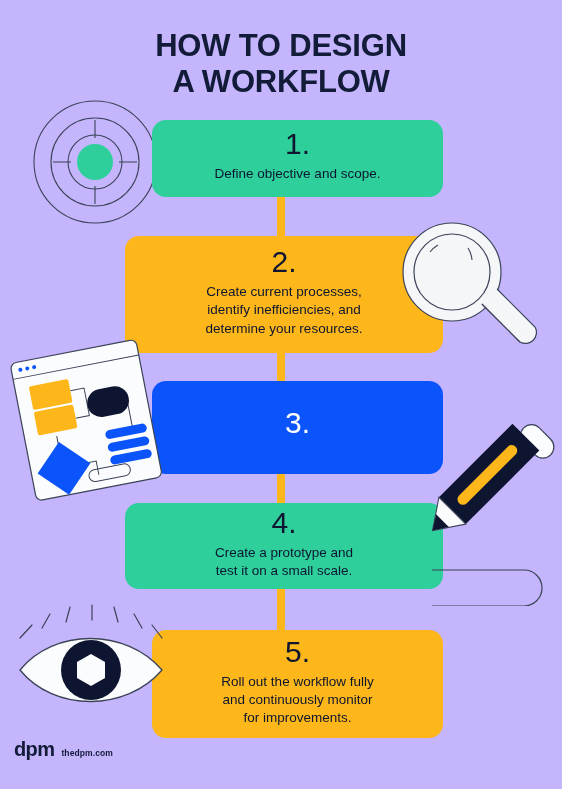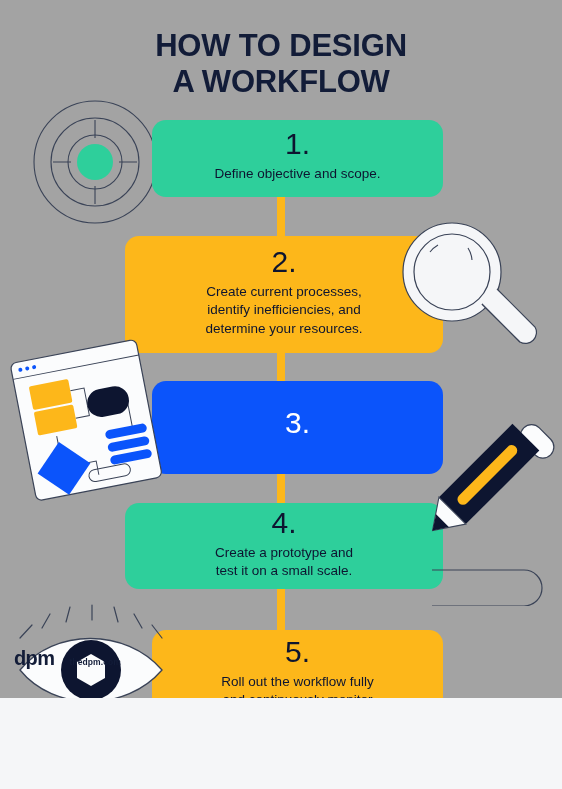--- a/index.html
+++ b/index.html
@@ -5,22 +5,22 @@
   html,body{margin:0;padding:0;}
   body{
     width:562px;height:789px;
     background:#F5F6F8;
     font-family:"Liberation Sans", sans-serif;
     overflow:hidden;
     position:relative;
   }
   #page{
     position:absolute;inset:0;
-    width:562px;height:698px;
-    background:#a3a3a3;
+    width:562px;height:789px;
+    background:#c4b5fd;
     overflow:hidden;
   }
 
   
   .title{
     position:absolute;
     left:0;right:0;top:28px;
     text-align:center;
     color:#121C38;
     font-weight:bold;
@@ -74,21 +74,21 @@
   .footer{
     position:absolute;
     left:14px;bottom:28px;
     display:flex;align-items:baseline;gap:7px;
     z-index:6;
   }
   .footer .brand{
     font-size:20px;font-weight:bold;color:#121C38;letter-spacing:-0.6px;
   }
   .footer .site{
-    font-size:8.5px;font-weight:bold;color:#121C38;letter-spacing:0.1px;margin-left:8px;
+    font-size:8.5px;font-weight:bold;color:#121C38;letter-spacing:0.1px;
   }
 </style>
 </head>
 <body>
 
 <div id="page">
 
   <div class="title">HOW TO DESIGN
 A WORKFLOW</div>
 

